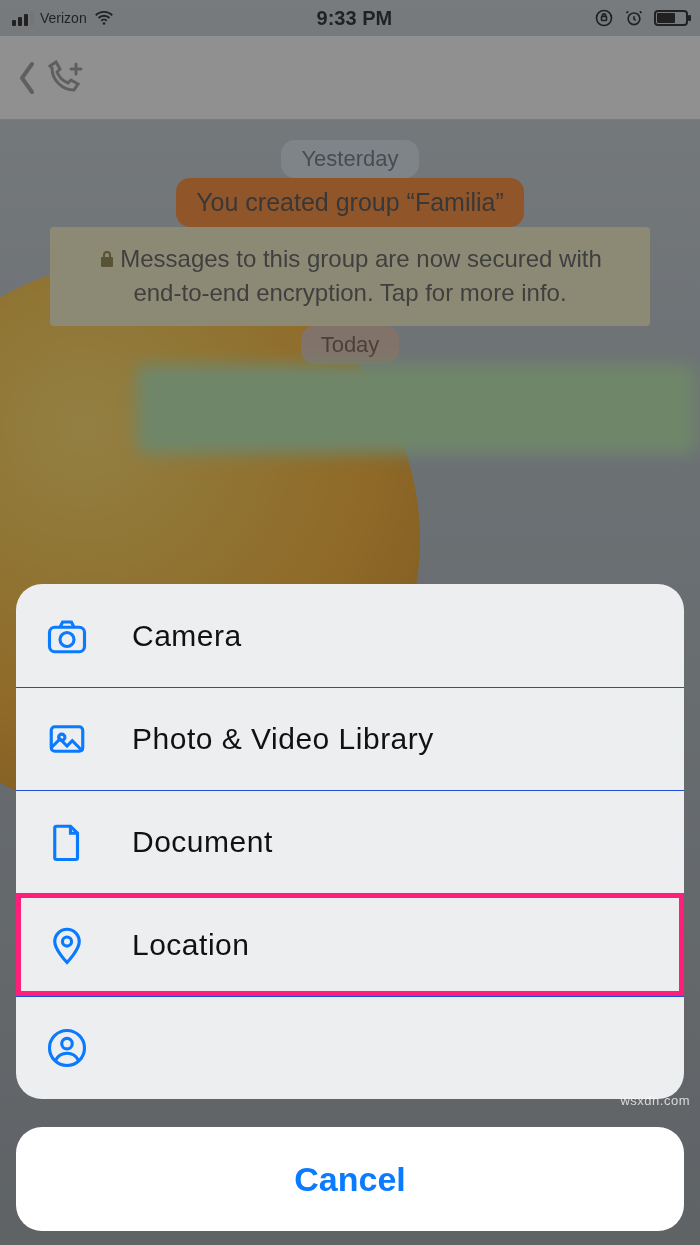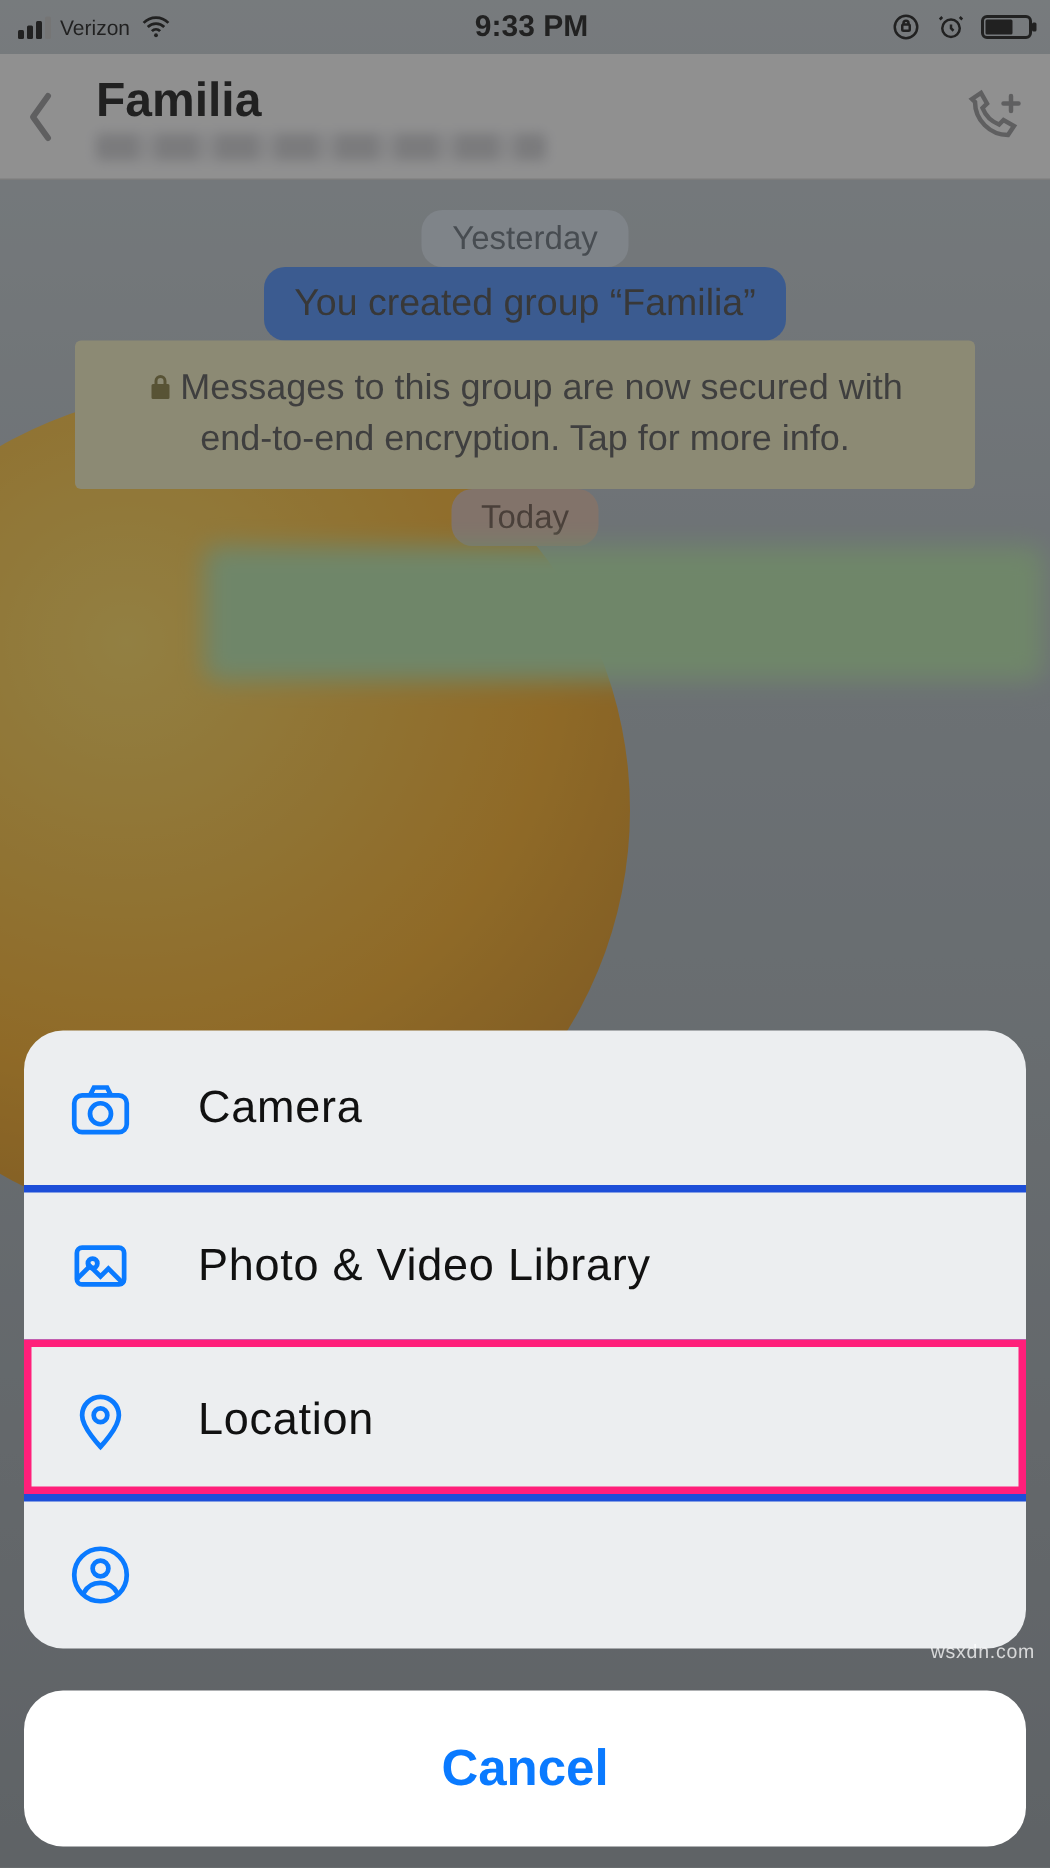--- a/index.html
+++ b/index.html
@@ -81,21 +81,21 @@
     display: flex; flex-direction: column; align-items: center; gap: 0;
   }
   .pill {
     background: #d0dbe7;
     color: #55606b;
     font-size: 22px;
     padding: 6px 20px;
     border-radius: 14px;
   }
   .sys-bubble {
-    background: #3b82f6;
+    background: #f97316;
     color: #333;
     font-size: 25px;
     padding: 10px 20px;
     border-radius: 14px;
   }
   .enc-bubble {
     background: #eee8b8;
     color: #444;
     font-size: 24px;
     padding: 16px 24px;
@@ -125,21 +125,21 @@
     border-radius: 26px;
     overflow: hidden;
   }
   .sheet-item {
     display: flex; align-items: center;
     height: 103px;
     padding: 0 30px;
     font-size: 30px;
     color: #111;
     letter-spacing: 0.5px;
-    border-top: 5px solid #1d4ed8;
+    border-top: 1px solid #1d4ed8;
     position: relative;
   }
   .sheet-item:first-child { border-top: none; }
   .sheet-item .icon { width: 42px; height: 42px; margin-right: 44px; color:#0a7aff; flex-shrink:0; }
   .sheet-item.highlight {
     outline: 5px solid #ff1f7a;
     outline-offset: -5px;
     z-index: 2;
   }
   .cancel-btn {
@@ -194,24 +194,20 @@
     <div class="battery">
         <div class="fill"></div>
       </div>
   </div>
 </div>
 
 <div class="nav">
   <svg class="back-chevron" viewBox="0 0 24 44" fill="none" stroke="#8a8a8d" stroke-width="4" stroke-linecap="round" stroke-linejoin="round">
     <polyline points="17,8 7,22 17,36"></polyline>
   </svg>
-  <div class="chat-title-block">
-    <div class="chat-title">Familia</div>
-    <div class="chat-subtitle"></div>
-  </div>
   <svg class="call-btn" viewBox="0 0 48 48" fill="none" stroke="#8a8a8d" stroke-width="3" stroke-linecap="round">
     <path d="M12 14c0 12 10 22 22 22l4-6-7-4-3 3c-5-2-9-6-11-11l3-3-4-7-6 4z"></path>
     <path d="M36 10v10M31 15h10"></path>
   </svg>
 </div>
 
 <div class="chat-body">
   <div class="pill">Yesterday</div>
   <div class="sys-bubble">You created group “Familia”</div>
   <div class="enc-bubble">
@@ -238,20 +234,27 @@
       <span>Camera</span>
     </div>
     <div class="sheet-item">
       <svg class="icon" viewBox="0 0 24 24" fill="none" stroke="currentColor" stroke-width="1.8">
         <rect x="3" y="5" width="18" height="14" rx="2"></rect>
           <circle cx="9" cy="11" r="1.8"></circle>
           <path d="M3 17l5-5 4 4 3-3 6 6"></path>
       </svg>
       <span>Photo &amp; Video Library</span>
     </div>
+    <div class="sheet-item">
+      <svg class="icon" viewBox="0 0 24 24" fill="none" stroke="currentColor" stroke-width="1.8">
+        <path d="M6 3h8l4 4v14a1 1 0 01-1 1H6a1 1 0 01-1-1V4a1 1 0 011-1z"></path>
+          <path d="M14 3v4h4"></path>
+      </svg>
+      <span>Document</span>
+    </div>
     <div class="sheet-item highlight">
       <svg class="icon" viewBox="0 0 24 24" fill="none" stroke="currentColor" stroke-width="1.8">
         <path d="M12 22s7-7.2 7-12a7 7 0 10-14 0c0 4.8 7 12 7 12z"></path>
           <circle cx="12" cy="10" r="2.6"></circle>
       </svg>
       <span>Location</span>
     </div>
     <div class="sheet-item">
       <svg class="icon" viewBox="0 0 24 24" fill="none" stroke="currentColor" stroke-width="1.8">
         <circle cx="12" cy="12" r="10"></circle>

